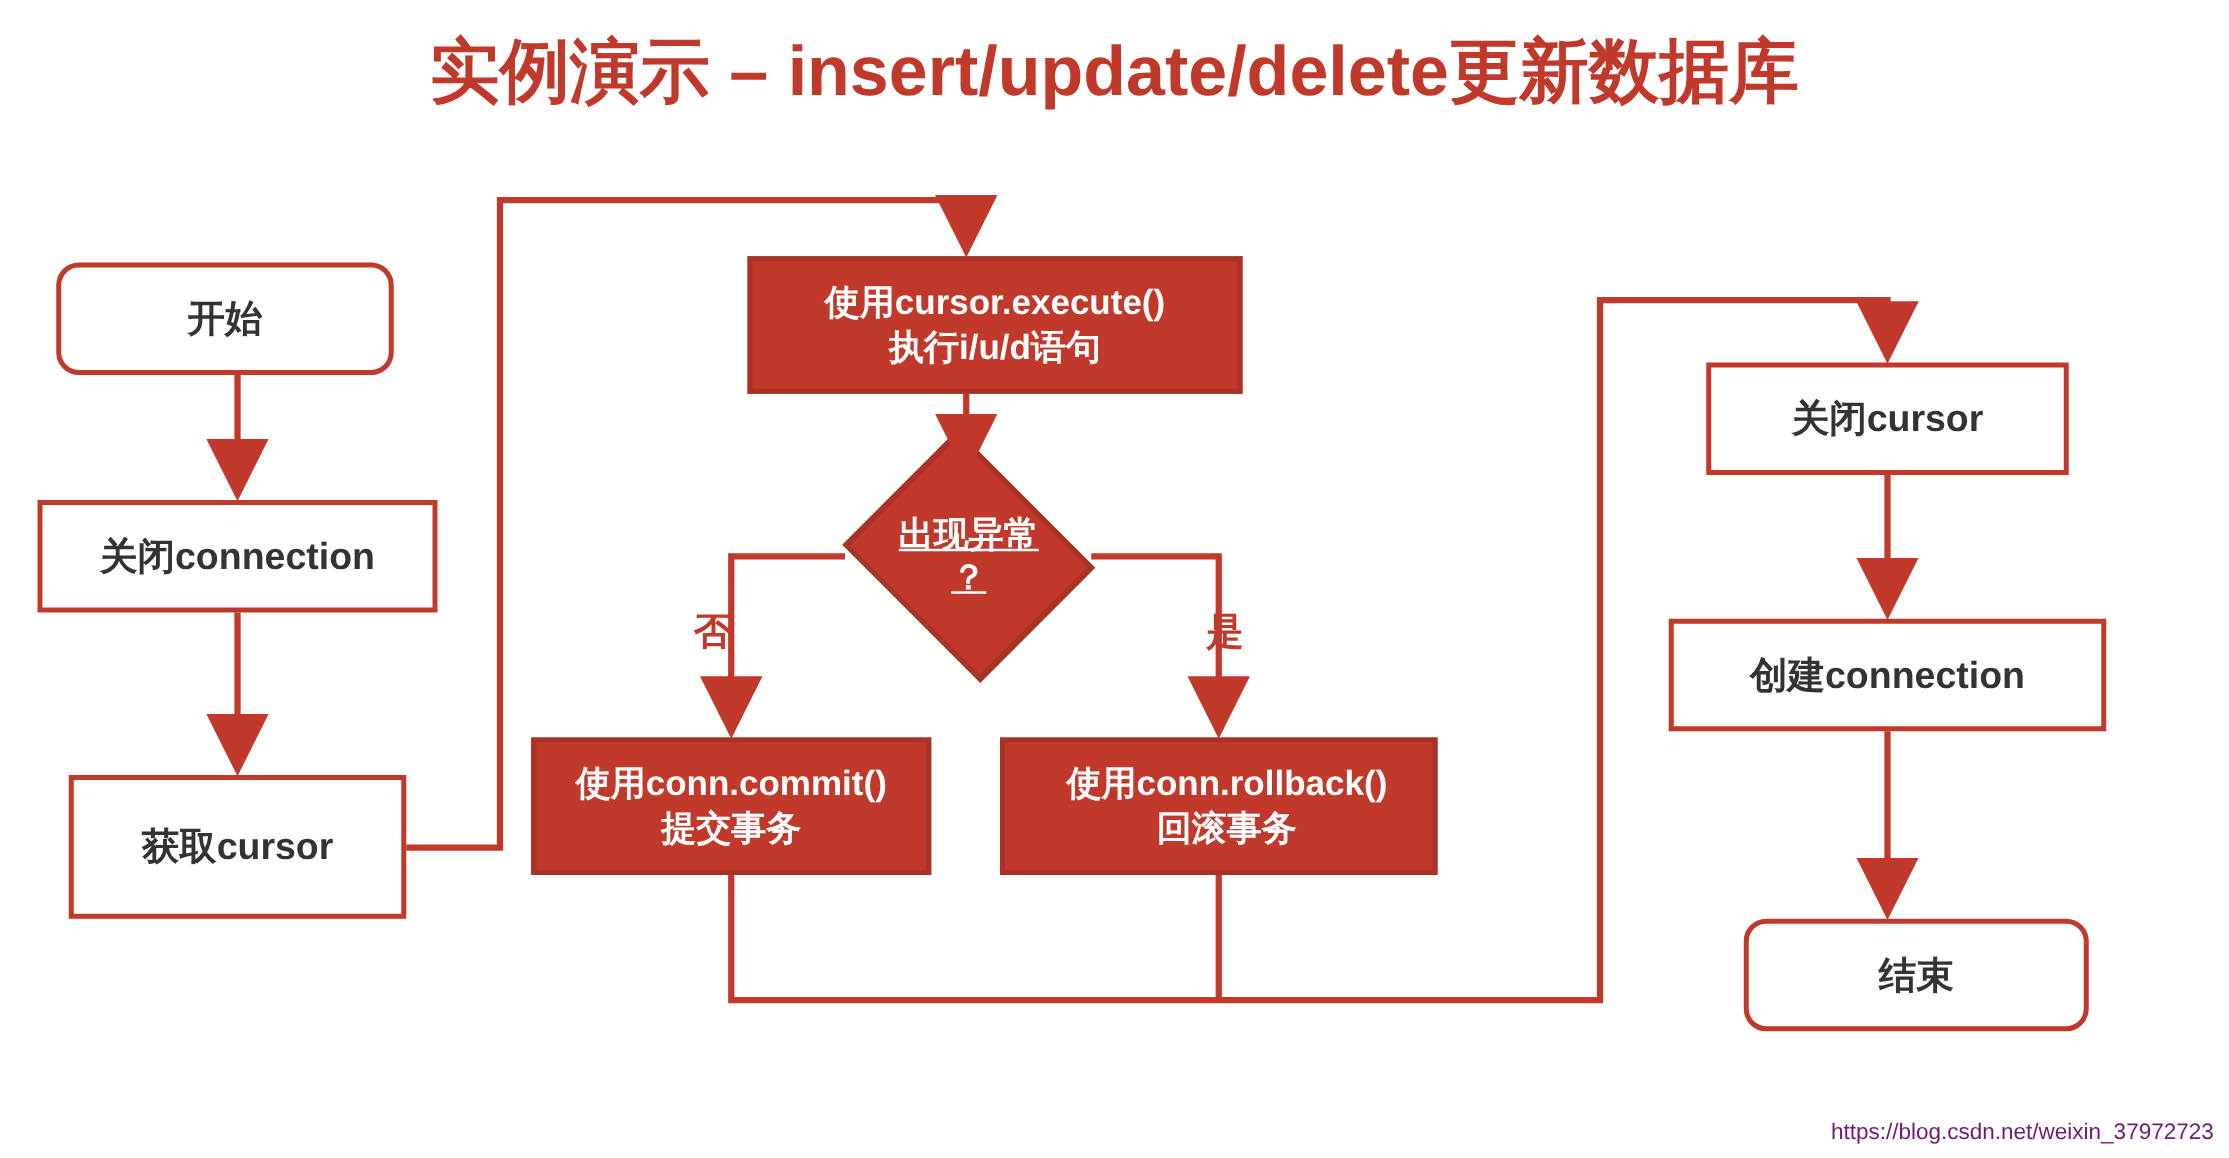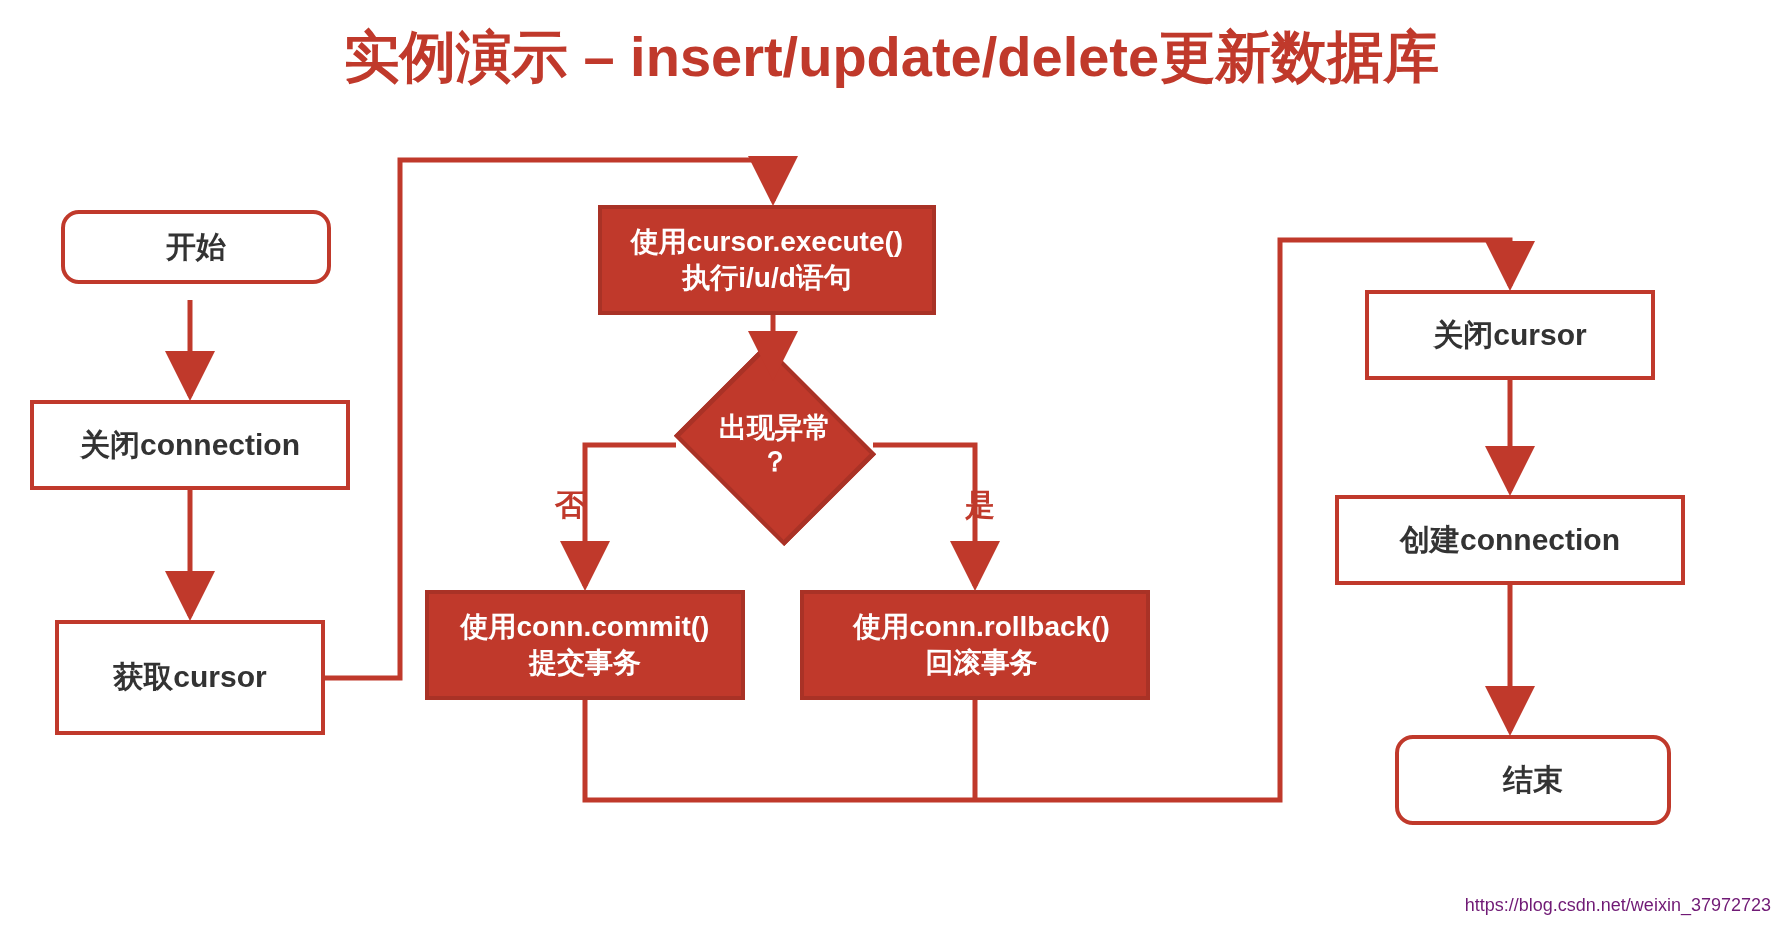--- a/index.html
+++ b/index.html
@@ -57,21 +57,21 @@
   }
   .diamond-bg {
     position: absolute;
     width: 130px;
     height: 130px;
     background: #c0392b;
     border: 4px solid #a93226;
     transform: rotate(45deg) scaleX(1.2);
     box-sizing: border-box;
   }
-  .diamond-txt { position: relative; z-index: 2; line-height:1.2; }
+  .diamond-txt { position: relative; z-index: 2; line-height:1.2;text-decoration:underline; }
   .label {
     position: absolute;
     font-size: 30px;
     font-weight: bold;
     color: #c0392b;
   }
   svg.lines {
     position: absolute;
     top: 0; left: 0;
     width: 1783px; height: 926px;
@@ -84,25 +84,25 @@
     font-size: 18px;
     color: #701a75;
     font-family: Arial, sans-serif;
   }
 </style>
 </head>
 <body>
 
 <div class="title">实例演示 – insert/update/delete更新数据库</div>
 
-<div class="node rounded" style="left:61px; top:210px; width:270px; height:74px;">开始</div>
+<div class="node rounded" style="left:45px; top:210px; width:270px; height:90px;">开始</div>
 <div class="node" style="left:30px; top:400px; width:320px; height:90px;">关闭connection</div>
 <div class="node" style="left:55px; top:620px; width:270px; height:115px;">获取cursor</div>
 
-<div class="node filled" style="left:598px; top:205px; width:338px; height:110px;">
+<div class="node filled" style="left:598px; top:205px; width:396px; height:110px;">
   <div>
     <div>使用cursor.execute()</div>
     <div>执行i/u/d语句</div>
   </div>
 </div>
 
 <div class="diamond" style="left:685px; top:380px;">
   <div class="diamond-bg"></div>
   <div class="diamond-txt">
     <div>出现异常</div>

